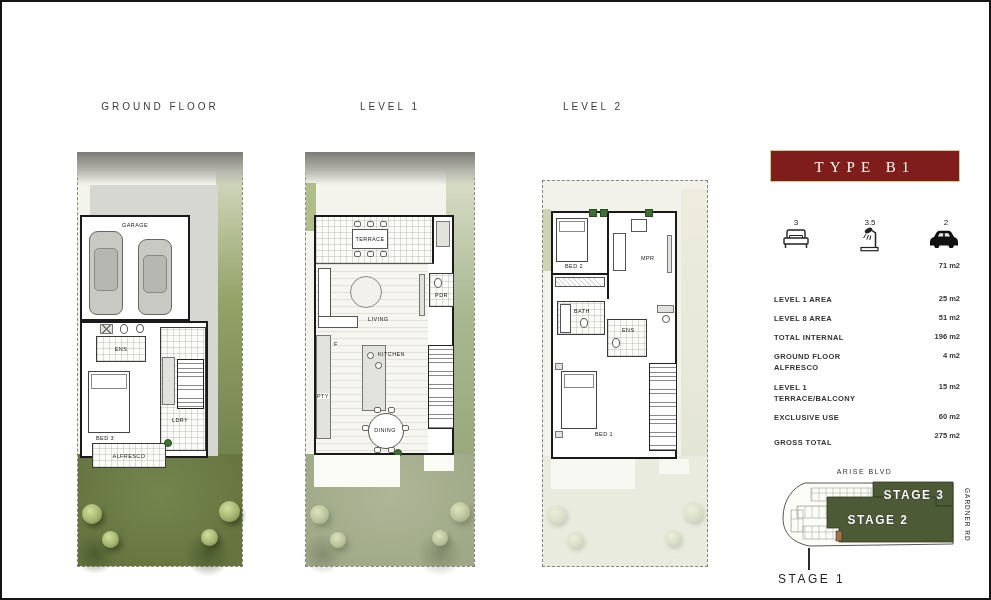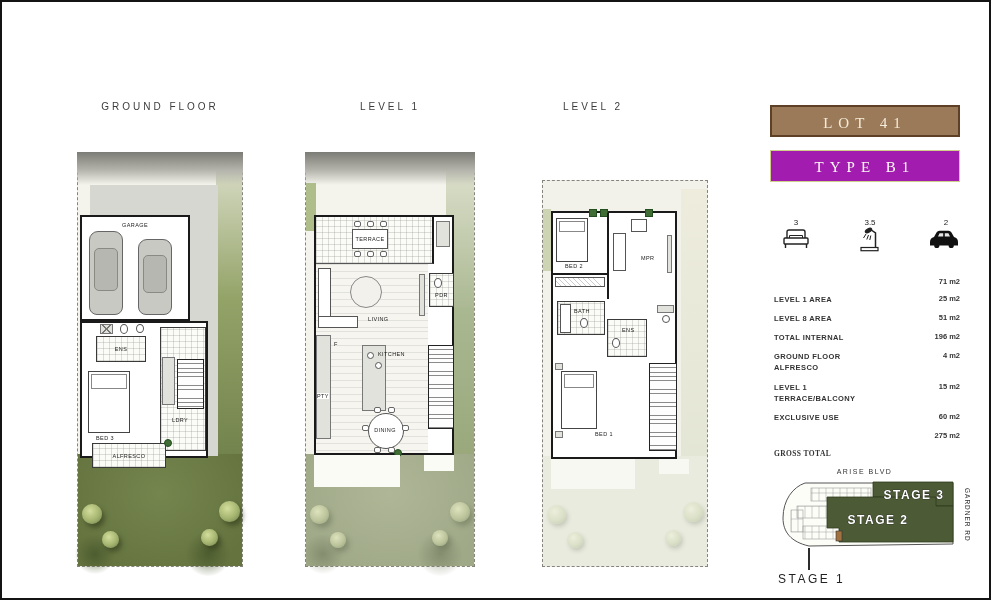--- a/index.html
+++ b/index.html
@@ -222,22 +222,21 @@
       <div class="grayfurn" style="left:2px;top:150px;width:8px;height:7px;"></div>
       <div class="grayfurn" style="left:2px;top:218px;width:8px;height:7px;"></div>
       <span class="rlabel" style="left:42px;top:218px;">BED 1</span>
       <div class="stairs" style="left:96px;top:150px;width:28px;height:88px;"></div>
     </div>
 
     <div class="abs" style="left:8px;top:278px;width:84px;height:30px;background:#f8f8f2;"></div>
     <div class="abs" style="left:116px;top:278px;width:30px;height:15px;background:#f8f8f2;"></div>
   </div>
 
-  <div class="banner" style="top:103px;background:#9b7a59;border:2px solid #5e4026;color:#f6ecd9;">LOT 41</div>
-  <div class="banner" style="top:148px;background:#a21caf;border:1px solid #cfcf8b;color:#fdfdf4;">TYPE B1</div>
+  <div class="banner" style="top:148px;background:#7f1d1d;border:1px solid #cfcf8b;color:#fdfdf4;">TYPE B1</div>
 
   <div class="feat-num" style="left:776px;top:216px;">3</div>
   <div class="feat-ic" style="left:776px;top:226px;">
     <svg width="30" height="22" viewBox="0 0 30 22">
       <path d="M6 10 V4 q0-2 2-2 h14 q2 0 2 2 v6" fill="none" stroke="#222" stroke-width="1.4"></path>
       <path d="M8.5 10 V7.5 h13 V10" fill="none" stroke="#222" stroke-width="1"></path>
       <rect x="3" y="10" width="24" height="6" rx="1" fill="none" stroke="#222" stroke-width="1.4"></rect>
       <path d="M4.5 16 v4 M25.5 16 v4" stroke="#222" stroke-width="1.4"></path>
     </svg>
   </div>
@@ -251,21 +250,21 @@
     </svg>
   </div>
   <div class="feat-num" style="left:926px;top:216px;">2</div>
   <div class="feat-ic" style="left:924px;top:226px;">
     <svg width="36" height="22" viewBox="0 0 34 22">
       <path d="M3 14 q0-4 4-5 l2.5-4.5 q1-1.8 3-1.8 h9 q2 0 3 1.8 L27 9 q4 1 4 5 v3.5 h-4.2 a2.6 2.6 0 0 1-5.2 0 H12.4 a2.6 2.6 0 0 1-5.2 0 H3 Z" fill="#111"></path>
       <path d="M11 8.5 l1.6-3.2 h3.6 V8.5 Z M17.8 8.5 V5.3 h3.6 L23 8.5 Z" fill="#fff" opacity=".9"></path>
     </svg>
   </div>
 
-  <div class="arow-val" style="top:259px;margin-top:16px;">71 m2</div>
+  <div class="arow-val" style="top:259px;">71 m2</div>
 
   <div class="arow-label" style="top:292px;">LEVEL 1 AREA</div>
   <div class="arow-val" style="top:292px;">25 m2</div>
 
   <div class="arow-label" style="top:311px;">LEVEL 8 AREA</div>
   <div class="arow-val" style="top:311px;">51 m2</div>
 
   <div class="arow-label" style="top:330px;">TOTAL INTERNAL</div>
   <div class="arow-val" style="top:330px;">196 m2</div>
 
@@ -277,21 +276,21 @@
 
   <div class="arow-label" style="top:380px;">
     <span style="display:block;">LEVEL 1</span>
     <span style="display:block;">TERRACE/BALCONY</span>
   </div>
   <div class="arow-val" style="top:380px;">15 m2</div>
 
   <div class="arow-label" style="top:410px;">EXCLUSIVE USE</div>
   <div class="arow-val" style="top:410px;">60 m2</div>
 
-  <div class="arow-label" style="top:446px;font-family:Liberation Serif, serif;">GROSS TOTAL</div>
+  <div class="arow-label" style="top:435px;">GROSS TOTAL</div>
   <div class="arow-val" style="top:429px;">275 m2</div>
 
   <div class="abs" style="left:800px;top:466px;width:125px;text-align:center;font-size:7px;letter-spacing:1.5px;color:#333;">ARISE BLVD</div>
 
   <svg class="abs" style="left:775px;top:478px;" width="182" height="70" viewBox="0 0 182 70">
     <defs>
       <pattern id="lots" width="7" height="13" patternUnits="userSpaceOnUse">
         <rect width="7" height="13" fill="none" stroke="#aaa" stroke-width="0.6"></rect>
       </pattern>
     </defs>

